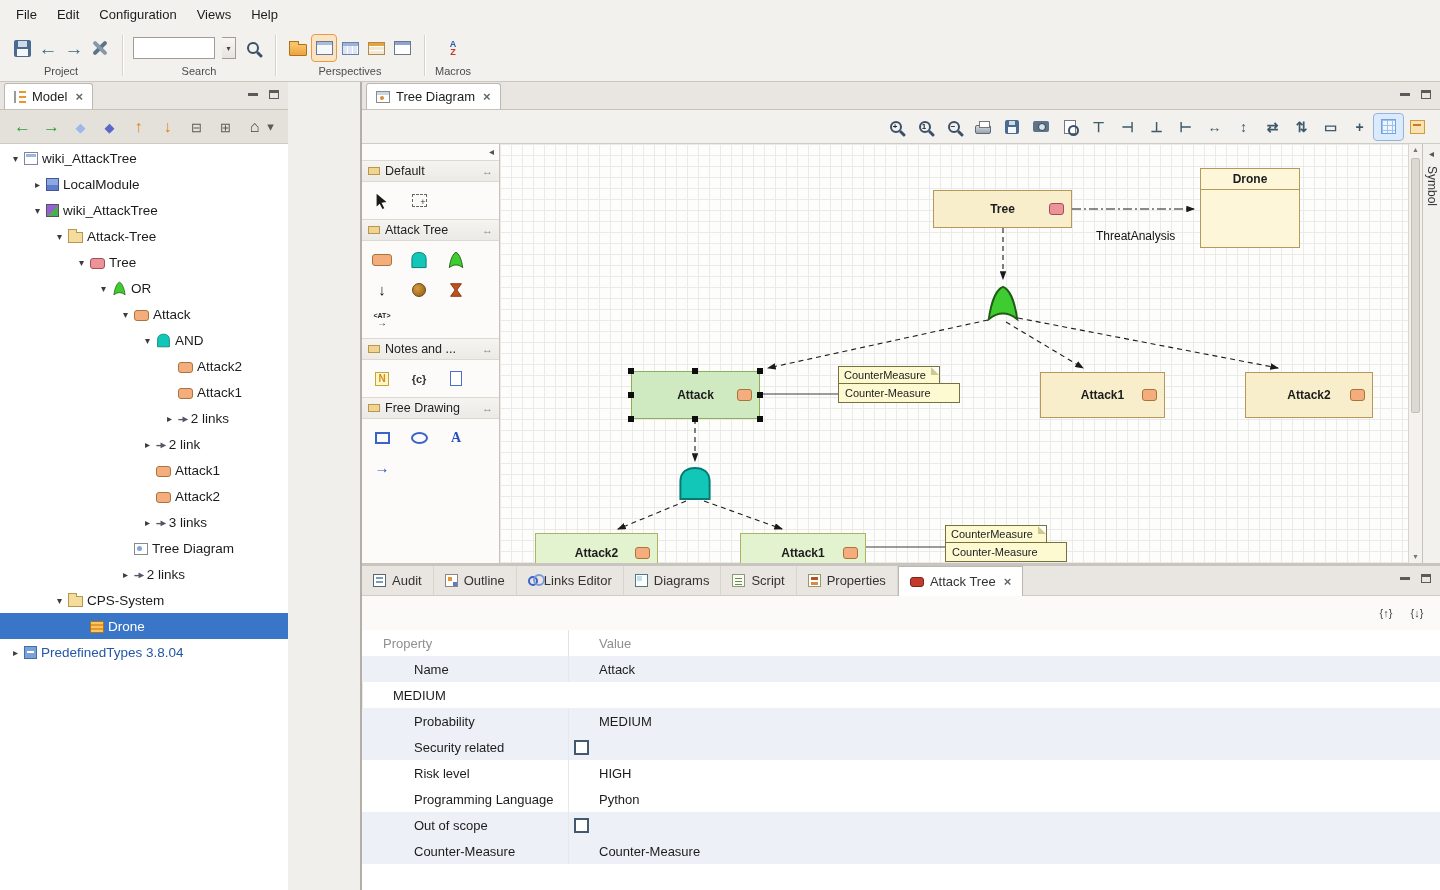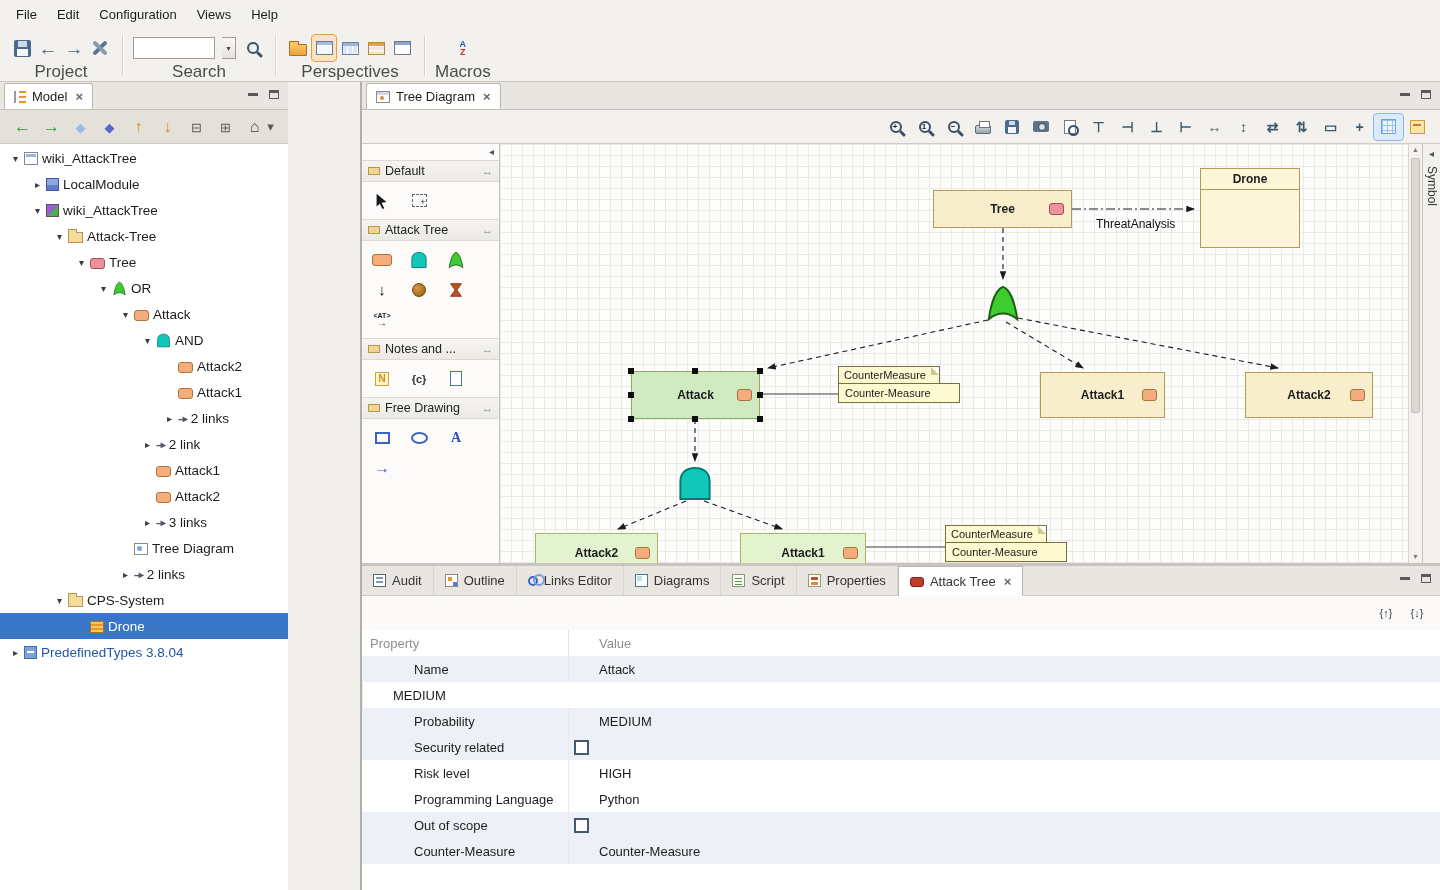--- a/index.html
+++ b/index.html
@@ -7,21 +7,21 @@
   #window{position:relative;width:1440px;height:890px;background:#f1efeb}
 
   
   #menubar{position:absolute;left:0;top:0;width:100%;height:30px;background:#f3f1ee;display:flex;align-items:center;padding-left:6px}
   .mitem{padding:0 10px;line-height:30px}
 
   
   #toolbar{position:absolute;left:0;top:30px;width:100%;height:52px;background:#f3f1ee;border-bottom:1px solid #c9c5bf;display:flex;align-items:stretch}
   .tgroup{display:flex;flex-direction:column;align-items:center;padding:2px 10px 0}
   .tline{display:flex;align-items:center;height:32px;gap:2px}
-  .tlabel{font-size:17px;color:#4c4c4c;line-height:15px}
+  .tlabel{font-size:11px;color:#4c4c4c;line-height:15px}
   .tsep{width:1px;background:#d7d3cc;margin:5px 0;box-shadow:1px 0 0 #fff}
   .tbtn{height:26px;min-width:24px;display:inline-flex;align-items:center;justify-content:center;border-radius:3px;padding:0 2px}
   .tbtn.active{background:#fbe4c4;outline:1px solid #e89a42}
   .search-box{width:82px;height:22px;border:1px solid #a19d96;background:#fff;font-family:inherit;font-size:12px;padding:0 4px}
   #tb-search{display:flex;align-items:center}
 
   
   .gch{font-size:14px;color:#555;line-height:1}
   .gch.nav{color:#3e6478;font-weight:bold;font-size:19px}
   .gch.grn{color:#2f9e2f;font-weight:bold;font-size:17px}
@@ -186,21 +186,21 @@
   .bi-diagrams{background:#fff;border:1px solid #4a7a85}
   .bi-diagrams::before{content:"";position:absolute;left:1px;top:1px;width:5px;height:5px;background:#bfe3ea}
   .bi-script{background:#f8fbef;border:1px solid #8a9a77}
   .bi-script::before{content:"";position:absolute;left:2px;top:3px;right:2px;height:1px;background:#6a8a57;box-shadow:0 3px 0 #6a8a57,0 6px 0 #6a8a57}
   .bi-props{background:#fff;border:1px solid #996}
   .bi-props::before{content:"";position:absolute;left:2px;top:2px;right:2px;height:3px;background:#b5522a;box-shadow:0 5px 0 #d98b3f}
   .bi-atree{width:14px;height:10px;background:#c23b2b;border:1px solid #7d241a;border-radius:3px;margin-top:1px}
   #bottom-subbar{height:34px;display:flex;align-items:center;justify-content:flex-end;padding-right:10px;gap:5px;background:#fbfaf8}
   .bbtn{width:26px;height:22px;display:inline-flex;align-items:center;justify-content:center}
   #prop-head{display:flex;height:26px;align-items:stretch;color:#8f8f8f;background:#fff}
-  .ph-name{width:206px;padding-left:8px;display:flex;align-items:center}
+  .ph-name{width:206px;padding-left:21px;display:flex;align-items:center}
   .ph-value{flex:1;padding-left:30px;border-left:1px solid #e3e3e3;display:flex;align-items:center}
   .prop-row{display:flex;height:26px;align-items:stretch}
   .prop-row.alt{background:#edf1f7}
   .prop-name{width:206px;padding-left:52px;display:flex;align-items:center}
   .prop-value{flex:1;padding-left:30px;border-left:1px solid #e8e8e8;display:flex;align-items:center}
   .prop-value.cbv{padding-left:5px}
   .cb{width:15px;height:15px;border:2px solid #44586e;background:#fff;display:inline-flex;align-items:center;justify-content:center;font-size:11px;line-height:1}
   .cb.checked{background:#33506f;border-color:#2b3f55;color:#fff}
 </style>
 </head>
@@ -626,21 +626,21 @@
 
       <div class="dnode" style="left:433px;top:46px;width:139px;height:38px">
         <span>Tree</span>
         <span class="tag pink"></span>
       </div>
 
       <div class="dblock" style="left:700px;top:24px;width:100px;height:80px">
         <div class="hd">Drone</div>
       </div>
 
-      <div class="elabel" style="left:596px;top:73px">ThreatAnalysis</div>
+      <div class="elabel" style="left:596px;top:85px">ThreatAnalysis</div>
 
       <div class="gate" style="left:485px;top:140px">
         <svg viewBox="0 0 36 40">
             <path class="orp" d="M3,37 C6,16 12,5 18,3 C24,5 30,16 33,37 C23,29 13,29 3,37 Z"></path>
           </svg>
       </div>
 
       <div class="dnode green" style="left:131px;top:227px;width:129px;height:48px">
         <span>Attack</span>
         <span class="tag"></span>

